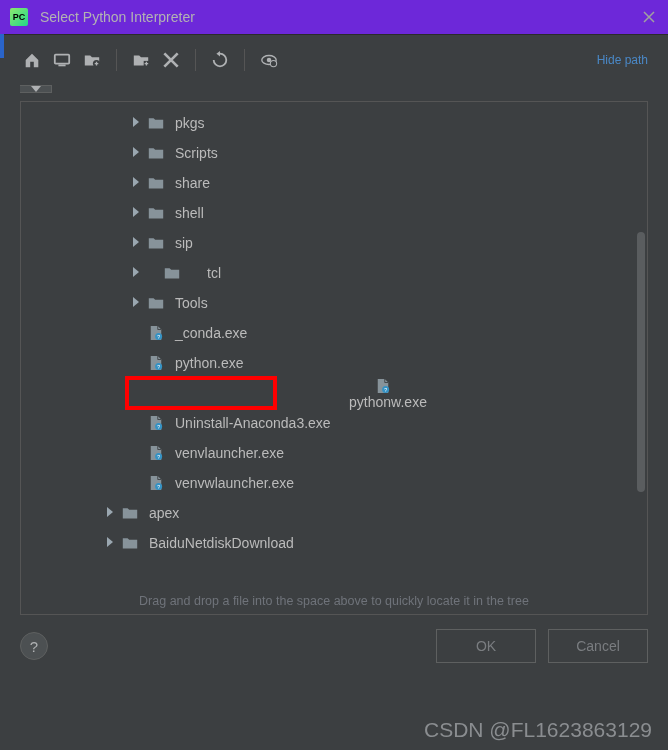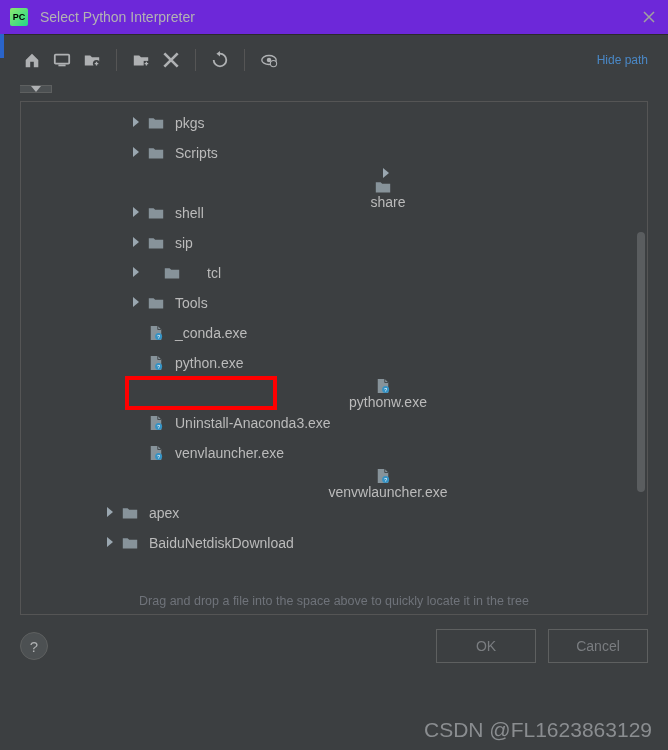--- a/index.html
+++ b/index.html
@@ -280,21 +280,21 @@
         <span class="chev"><svg width="8" height="10" viewBox="0 0 6 10">
             <path d="M0 0 L6 5 L0 10 Z" fill="#9aa7b0"></path>
           </svg></span>
         <span class="fold-icon">
           <svg viewBox="0 0 20 16">
             <path d="M1 2 L7 2 L9 4 L19 4 L19 15 L1 15 Z" fill="#87939a"></path>
           </svg>
         </span>
         <span>Scripts</span>
       </div>
-      <div class="tree-row" style="padding-left: 108px; flex-direction: column;">
+      <div class="tree-row" style="padding-left: 108px;">
         <span class="chev"><svg width="8" height="10" viewBox="0 0 6 10">
             <path d="M0 0 L6 5 L0 10 Z" fill="#9aa7b0"></path>
           </svg></span>
         <span class="fold-icon">
           <svg viewBox="0 0 20 16">
             <path d="M1 2 L7 2 L9 4 L19 4 L19 15 L1 15 Z" fill="#87939a"></path>
           </svg>
         </span>
         <span>share</span>
       </div>
@@ -396,21 +396,21 @@
         <span class="file-icon">
           <svg viewBox="0 0 16 18">
             <path d="M2 1 L10 1 L14 5 L14 17 L2 17 Z" fill="#87939a"></path>
             <path d="M10 1 L10 5 L14 5" fill="none" stroke="#3c3f41" stroke-width="1"></path>
             <circle cx="11" cy="13" r="4" fill="#3592c4"></circle>
             <text x="11" y="16" font-size="6" text-anchor="middle" fill="#fff">?</text>
           </svg>
         </span>
         <span>venvlauncher.exe</span>
       </div>
-      <div class="tree-row" style="padding-left: 108px; flex-direction: column;">
+      <div class="tree-row" style="padding-left: 108px;">
         <span class="chev"></span>
         <span class="file-icon">
           <svg viewBox="0 0 16 18">
             <path d="M2 1 L10 1 L14 5 L14 17 L2 17 Z" fill="#87939a"></path>
             <path d="M10 1 L10 5 L14 5" fill="none" stroke="#3c3f41" stroke-width="1"></path>
             <circle cx="11" cy="13" r="4" fill="#3592c4"></circle>
             <text x="11" y="16" font-size="6" text-anchor="middle" fill="#fff">?</text>
           </svg>
         </span>
         <span>venvwlauncher.exe</span>

